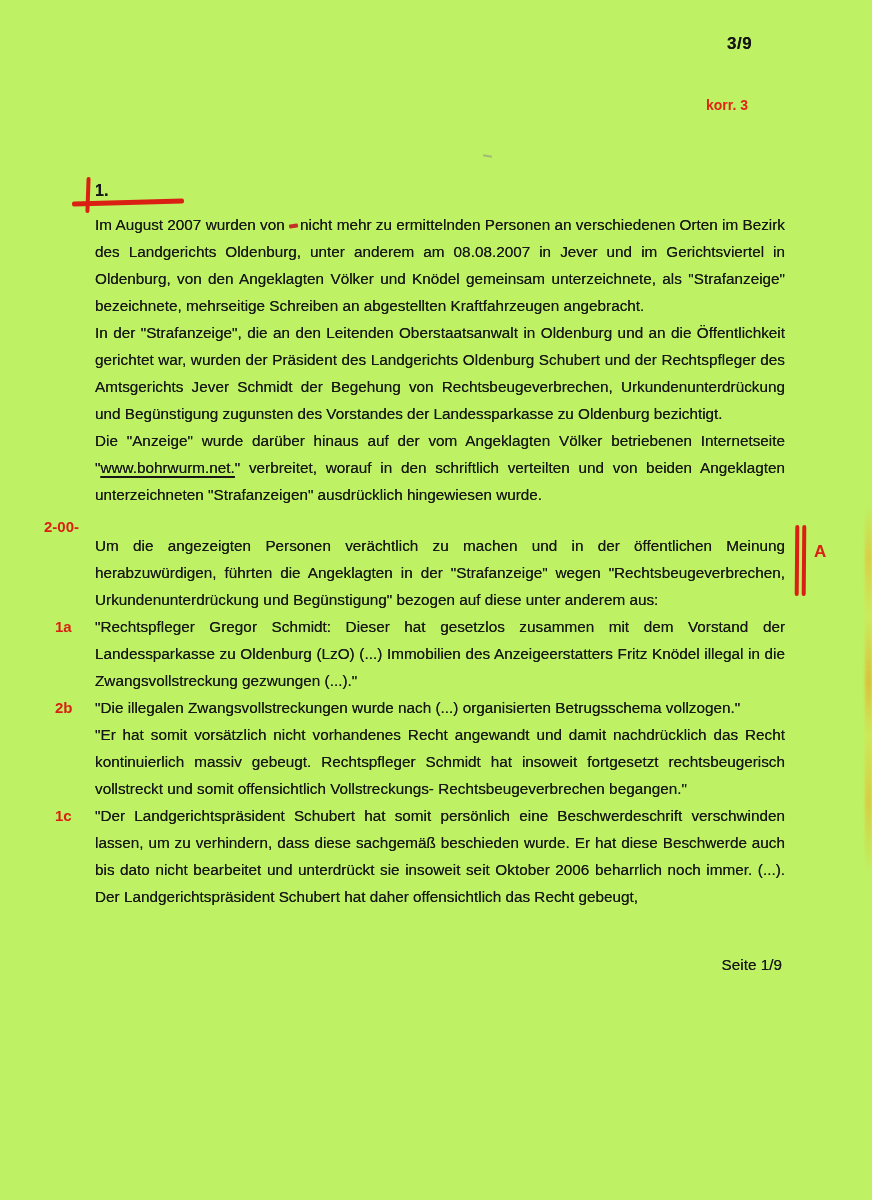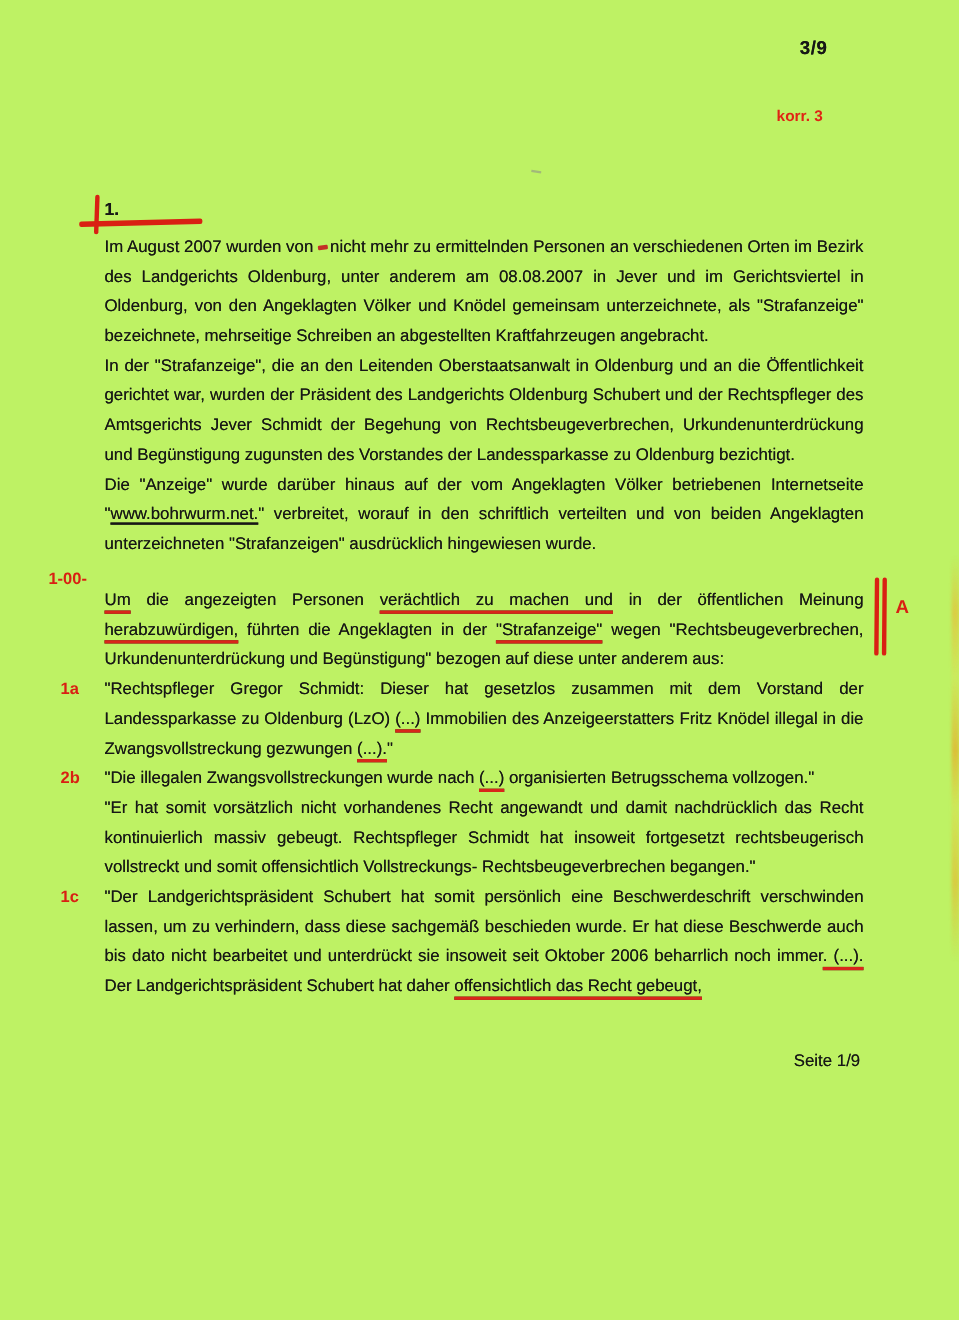--- a/index.html
+++ b/index.html
@@ -40,21 +40,21 @@
   .para { margin:0; }
   .item { position:relative; }
   .gap-top { margin-top:24px; }
   .item-label {
     position:absolute; left:-40px; top:0; color:#d92013;
     font-weight:bold; font-size:15px; text-shadow:none;
   }
   .item-label.raised { left:-51px; top:-19px; }
   
   .red-underline {
-    text-decoration:underline; text-decoration-color:#d9261a;
+    text-decoration-color:#d9261a;
     text-decoration-thickness:3px; text-underline-offset:4.5px;margin-top:22px;
   }
   .black-underline {
     text-decoration:underline; text-decoration-color:#171717;
     text-decoration-thickness:1.5px; text-underline-offset:3px;margin-top:12px;
   }
   .mark-insertion-mark {
     display:inline-block; width:9px; height:3.5px; background:#c33026;
     vertical-align:3px; margin-right:2px; border-radius:1px; transform:rotate(-8deg);
   }
@@ -98,21 +98,21 @@
       <span class="cross-v"></span>
       <span class="cross-h"></span>
       <span>1.</span>
     </div>
 
     <p class="para"><span>Im August 2007 wurden von </span><span class="mark-insertion-mark"></span><span>nicht mehr zu ermittelnden Personen an verschiedenen Orten im Bezirk des Landgerichts Oldenburg, unter anderem am 08.08.2007 in Jever und im Gerichtsviertel in Oldenburg, von den Angeklagten Völker und Knödel gemeinsam unterzeichnete, als "Strafanzeige" bezeichnete, mehrseitige Schreiben an abgestellten Kraftfahrzeugen angebracht.</span></p>
     <p class="para"><span>In der "Strafanzeige", die an den Leitenden Oberstaatsanwalt in Oldenburg und an die Öffentlichkeit gerichtet war, wurden der Präsident des Landgerichts Oldenburg Schubert und der Rechtspfleger des Amtsgerichts Jever Schmidt der Begehung von Rechtsbeugeverbrechen, Urkundenunterdrückung und Begünstigung zugunsten des Vorstandes der Landessparkasse zu Oldenburg bezichtigt.</span></p>
     <p class="para"><span>Die "Anzeige" wurde darüber hinaus auf der vom Angeklagten Völker betriebenen Internetseite "</span><span class="black-underline">www.bohrwurm.net.</span><span>" verbreitet, worauf in den schriftlich verteilten und von beiden Angeklagten unterzeichneten "Strafanzeigen" ausdrücklich hingewiesen wurde.</span></p>
 
     <div class="item gap-top">
-      <span class="item-label raised">1-00-</span>
+      <span class="item-label raised">2-00-</span>
       <p class="para"><span class="red-underline">Um</span><span> die angezeigten Personen </span><span class="red-underline">verächtlich zu machen und</span><span> in der öffentlichen Meinung </span><span class="red-underline">herabzuwürdigen,</span><span> führten die Angeklagten in der </span><span class="red-underline">"Strafanzeige"</span><span> wegen "Rechtsbeugeverbrechen, Urkundenunterdrückung und Begünstigung" bezogen auf diese unter anderem aus:</span></p>
       <span class="right-mark">
         <span class="bar"></span>
         <span class="bar"></span>
         <span class="letter">A</span>
       </span>
     </div>
 
     <div class="item">
       <span class="item-label">1a</span>

